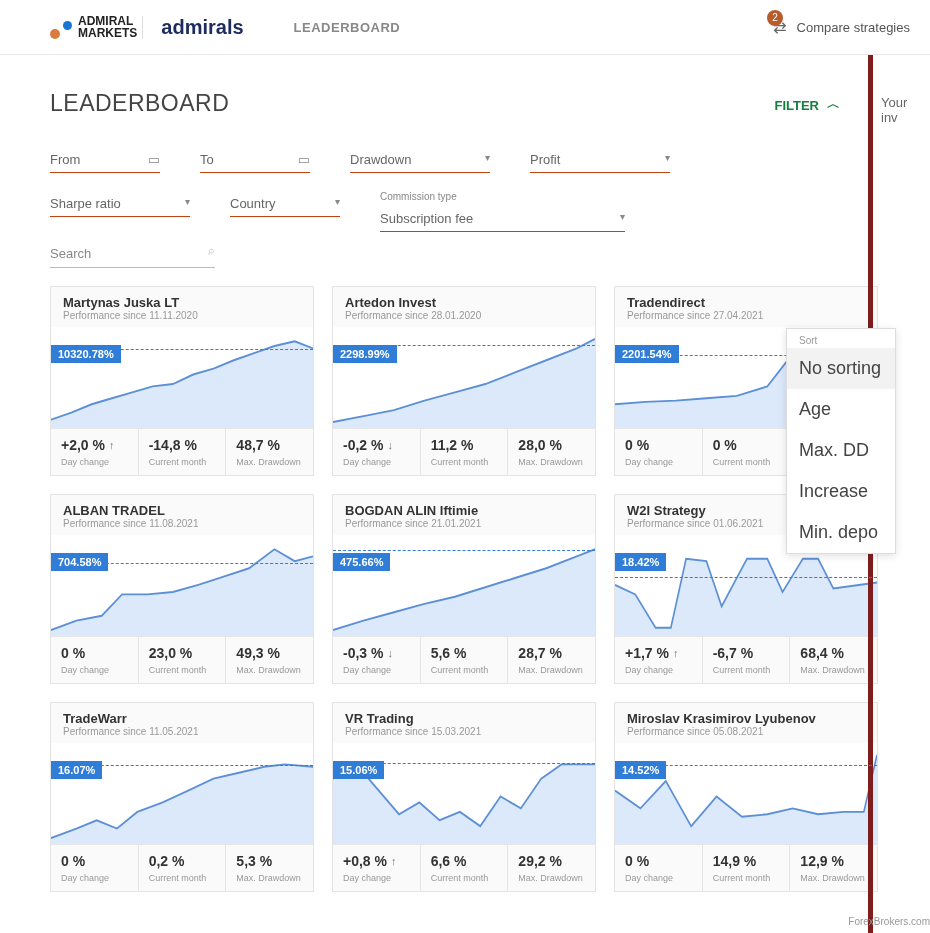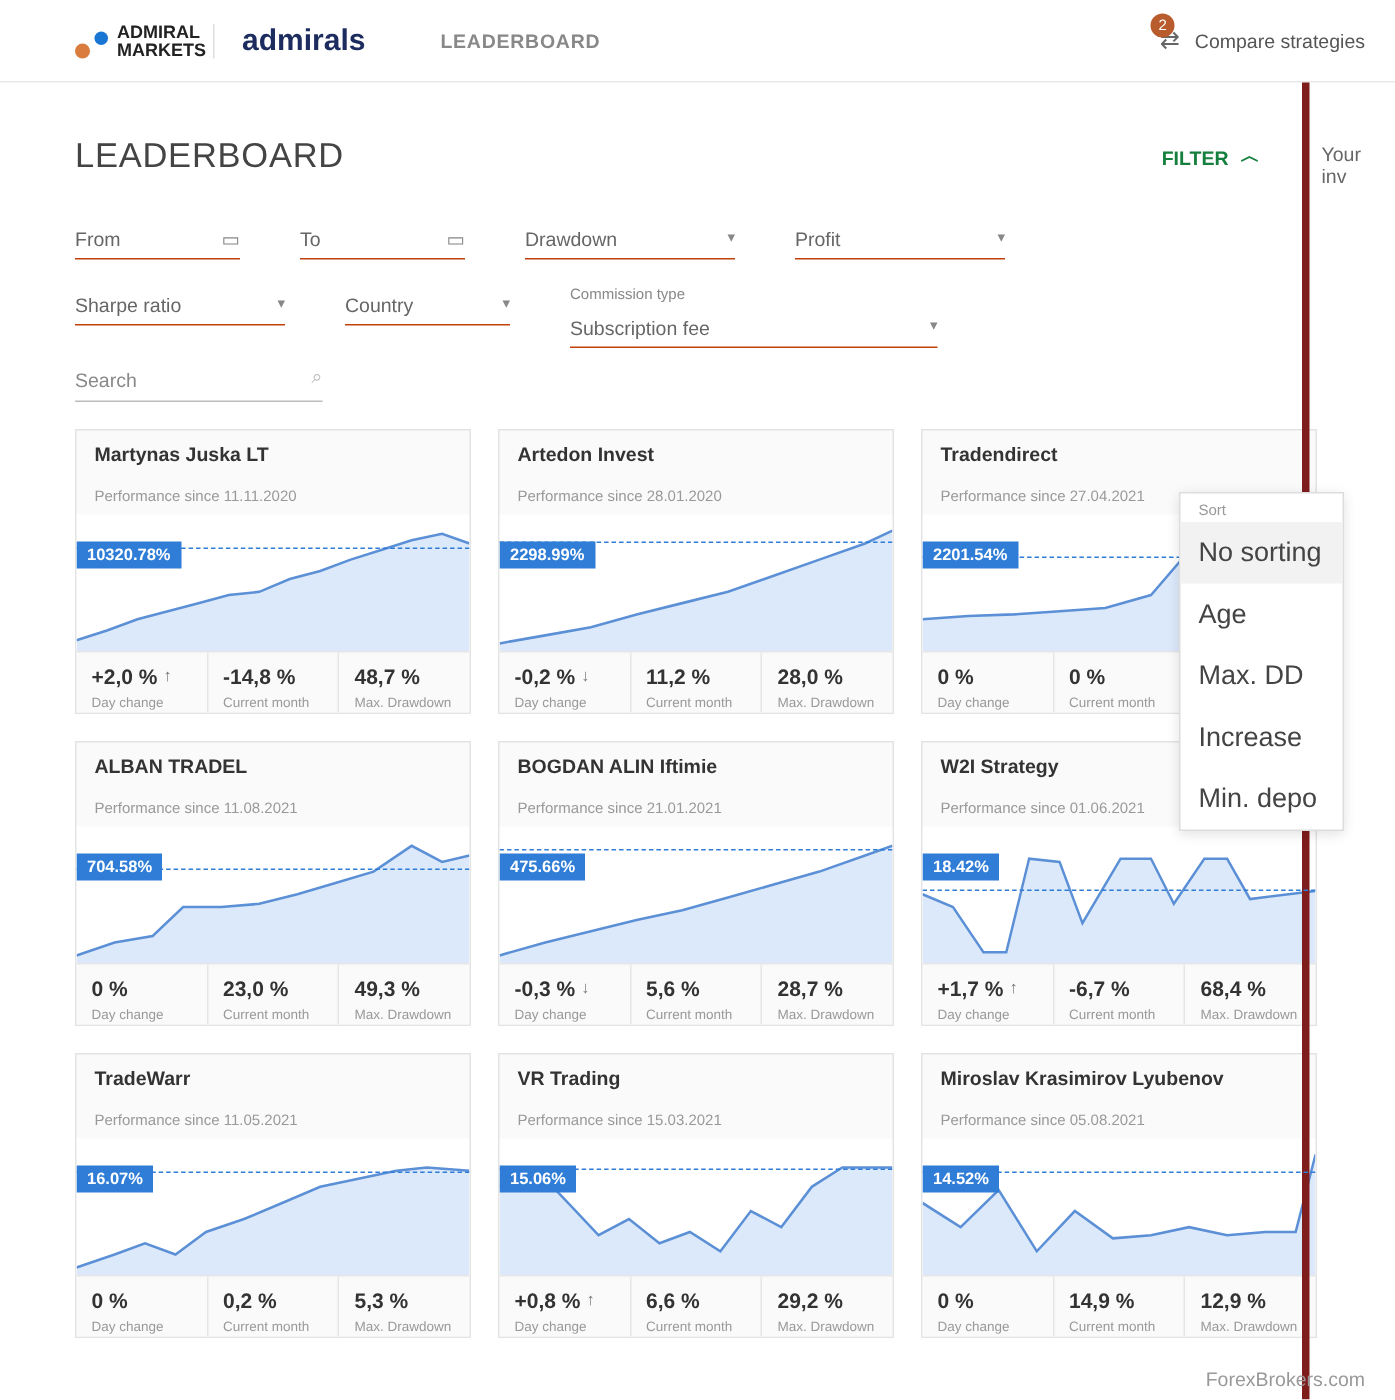--- a/index.html
+++ b/index.html
@@ -27,36 +27,36 @@
 .w-sm{width:110px}.w-md{width:140px}.w-lg{width:245px}
 .chev{font-size:10px;color:#888}
 .cal{font-size:13px;color:#888}
 .search-row{margin-top:8px}
 .search{border:none;border-bottom:1px solid #bbb;padding:6px 0;font-size:13px;color:#888;width:165px;position:relative}
 .search .mag{position:absolute;right:0;top:3px;color:#bbb}
 .cards{margin-top:18px;display:grid;grid-template-columns:repeat(3,264px);gap:18px}
 .card{border:1px solid #e3e3e3;background:#fafafa;height:190px;display:flex;flex-direction:column;overflow:hidden}
 .card-head{padding:8px 12px 6px}
 .cname{font-size:13px;font-weight:700;color:#333}
-.csince{font-size:10px;color:#999;margin-top:16px}
+.csince{font-size:10px;color:#999;margin-top:0}
 .chart{flex:1;position:relative;background:#fff}
 .perf-badge{position:absolute;left:0;top:18px;background:#2f7dd6;color:#fff;font-size:11px;font-weight:700;padding:3px 7px;z-index:2}
 .dash{position:absolute;left:0;right:0;border-top:1.5px dashed #2f7dd6;z-index:1}
 .stats{display:flex;border-top:1px solid #e6e6e6;background:#fafafa}
 .stat{flex:1;padding:8px 10px;border-right:1px solid #e6e6e6}
 .stat:last-child{border-right:none}
 .sval{font-size:14px;font-weight:700;color:#333;display:flex;align-items:center;gap:4px}
 .slbl{font-size:9px;color:#999;margin-top:4px;white-space:nowrap}
 .arrow{font-size:11px;color:#777;font-weight:400}
 .sort-pop{position:absolute;right:34px;top:273px;width:110px;background:#fff;border:1px solid #ddd;box-shadow:0 2px 8px rgba(0,0,0,.12);z-index:10}
 .sort-hdr{font-size:10px;color:#999;padding:6px 12px 2px}
 .sort-item{padding:10px 12px;font-size:18px;color:#444;cursor:pointer}
 .sort-item.sel{background:#f2f2f2}
 .right-panel{position:absolute;right:0;top:55px;bottom:0;width:62px;border-left:5px solid #7f1d1d;padding:40px 8px;font-size:13px;color:#666;overflow:hidden}
-.watermark{position:absolute;right:20px;bottom:6px;font-size:13px;color:#999}
+.watermark{position:absolute;right:0;bottom:6px;font-size:10px;color:#999}
 </style>
 </head>
 <body>
 
 <div class="topbar">
   <div class="logo1">
     <div class="logo-dots">
         <div class="dot blue"></div>
         <div class="dot orange"></div>
       </div>

